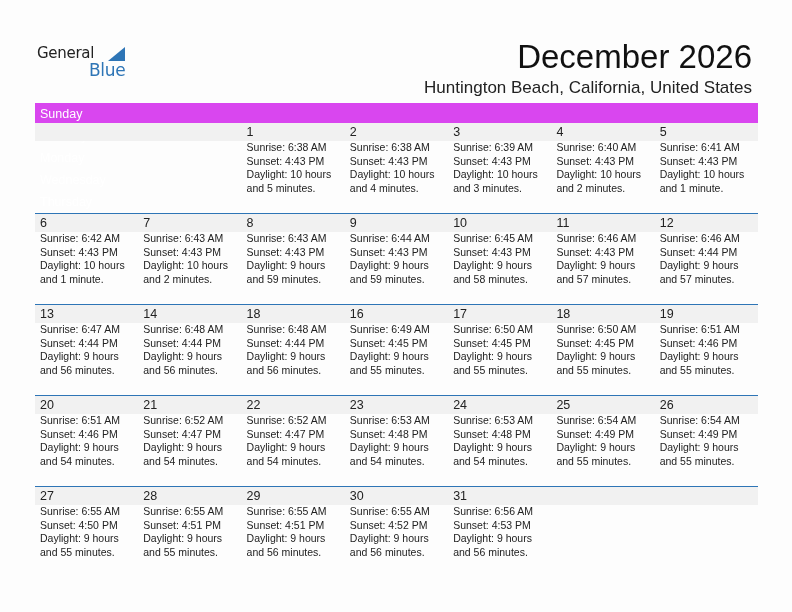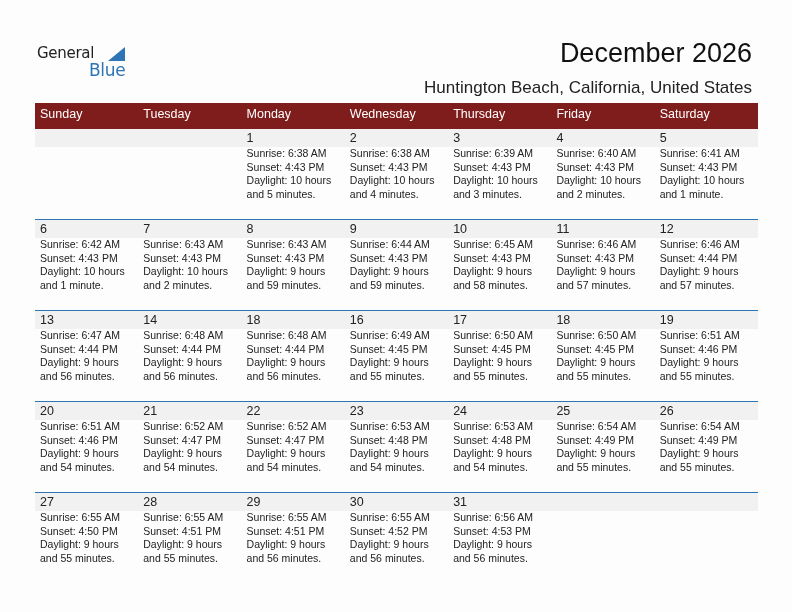--- a/index.html
+++ b/index.html
@@ -1,24 +1,24 @@
 <!DOCTYPE html>
 <html><head>
 <meta charset="utf-8">
 <style>
   html, body { margin:0; padding:0; }
   body { width:792px; height:612px; background:#fdfdfd; font-family:"Liberation Sans", sans-serif; color:#222; position:relative; overflow:hidden; }
   .logo { position:absolute; left:37px; top:44px; width:100px; height:40px; }
   .logo .general { position:absolute; left:0; top:0; font-family:"DejaVu Sans", sans-serif; font-size:15px; color:#222; letter-spacing:-0.3px; }
   .logo .blue { position:absolute; left:52px; top:16px; font-family:"DejaVu Sans", sans-serif; font-size:17px; color:#2e75b6; letter-spacing:-0.3px; }
   .logo .tri { position:absolute; left:71px; top:3px; width:0; height:0; border-bottom:14px solid #2e75b6; border-left:17px solid transparent; }
-  .title { position:absolute; right:40px; top:38px; font-size:27px; color:#111;margin-left:41px; }
+  .title { position:absolute; right:40px; top:38px; font-size:33px; color:#111;margin-left:41px; }
   .subtitle { position:absolute; right:40px; top:78px; font-size:17px; color:#222;margin-left:28px; }
   .cal { position:absolute; left:35px; top:103px; width:723px; }
-  .head { display:flex; background:#7f1d1d; height:26px; }
+  .head { display:flex; background:#d946ef; height:20px;flex-direction:column; }
   .head div { width:103.3px; color:#fff; font-size:12.5px; line-height:22px; padding-left:5px; box-sizing:border-box; }
   .week { height:90px; border-top:1px solid #2e75b6; position:relative; }
   .week:first-of-type { border-top:none; }
   .week .band { position:absolute; left:0; top:0; width:100%; height:18px; background:#f1f1f1; }
   .week .cells { position:relative; display:flex; }
   .cell { width:103.3px; box-sizing:border-box; padding-left:5px; font-size:10.5px; line-height:13.5px; }
   .cell .num { font-size:12.5px; height:18px; line-height:19px; color:#222; }
   .cell .line { white-space:nowrap; color:#222; }
 </style>
 </head>

